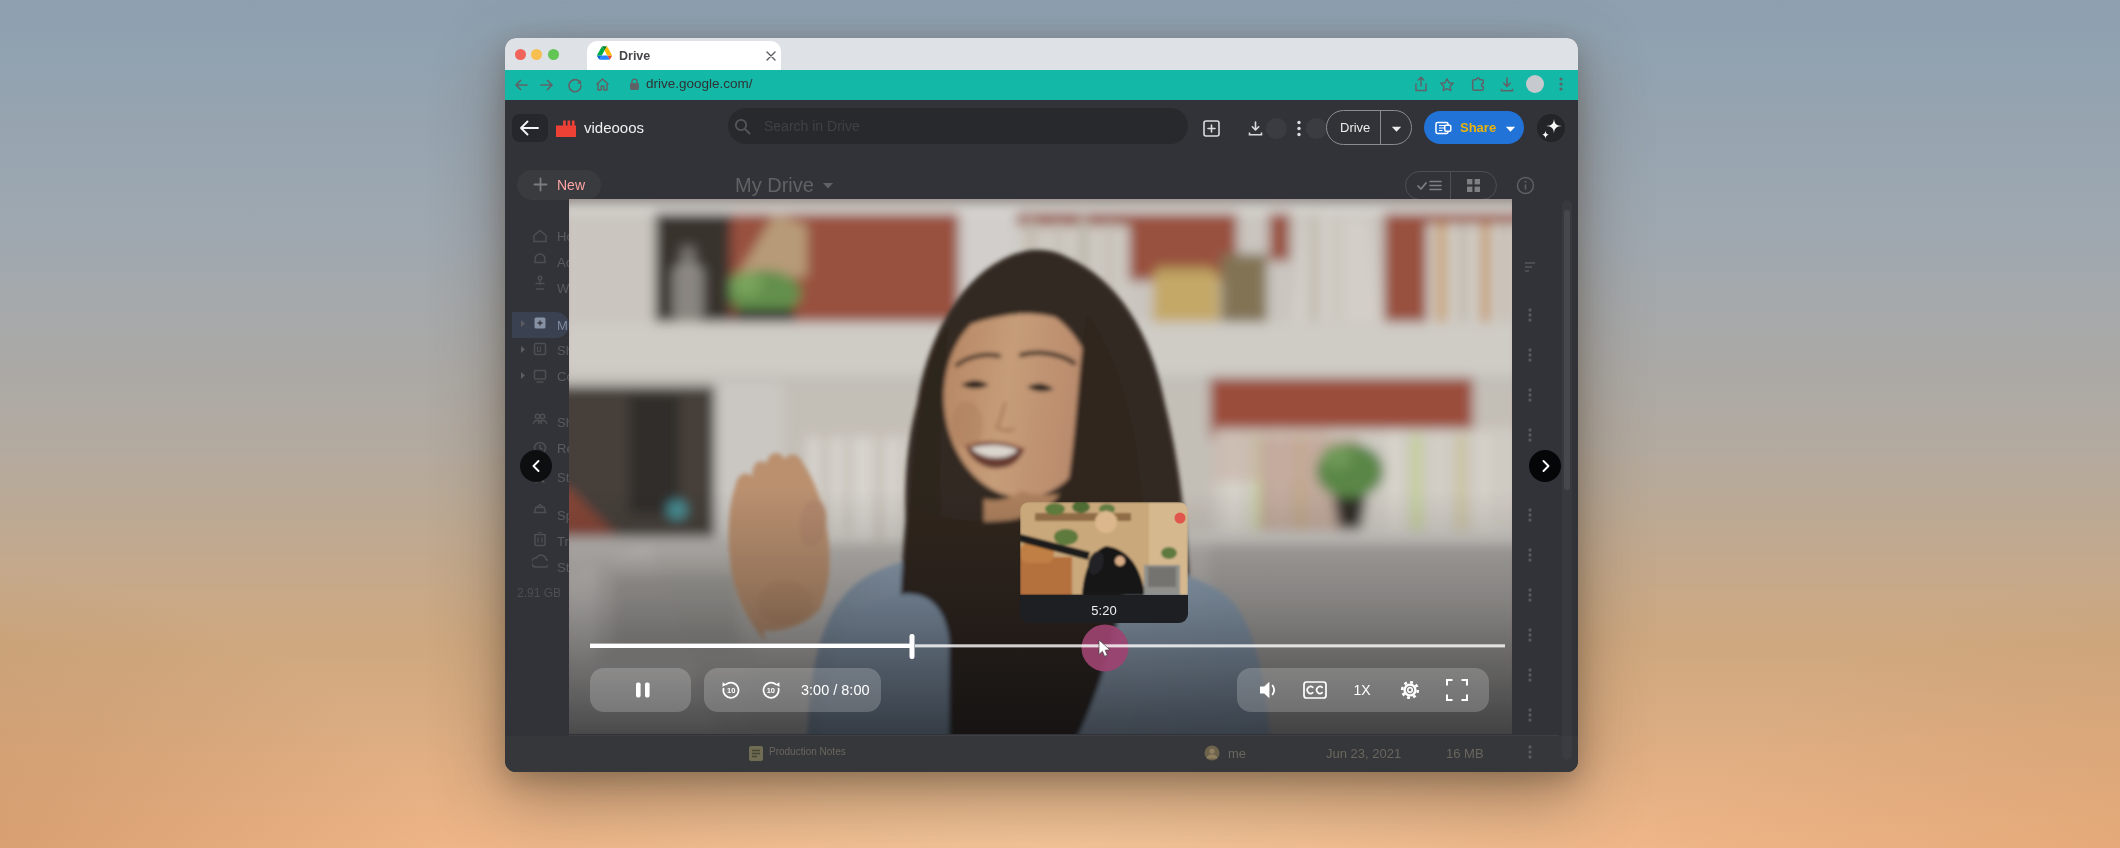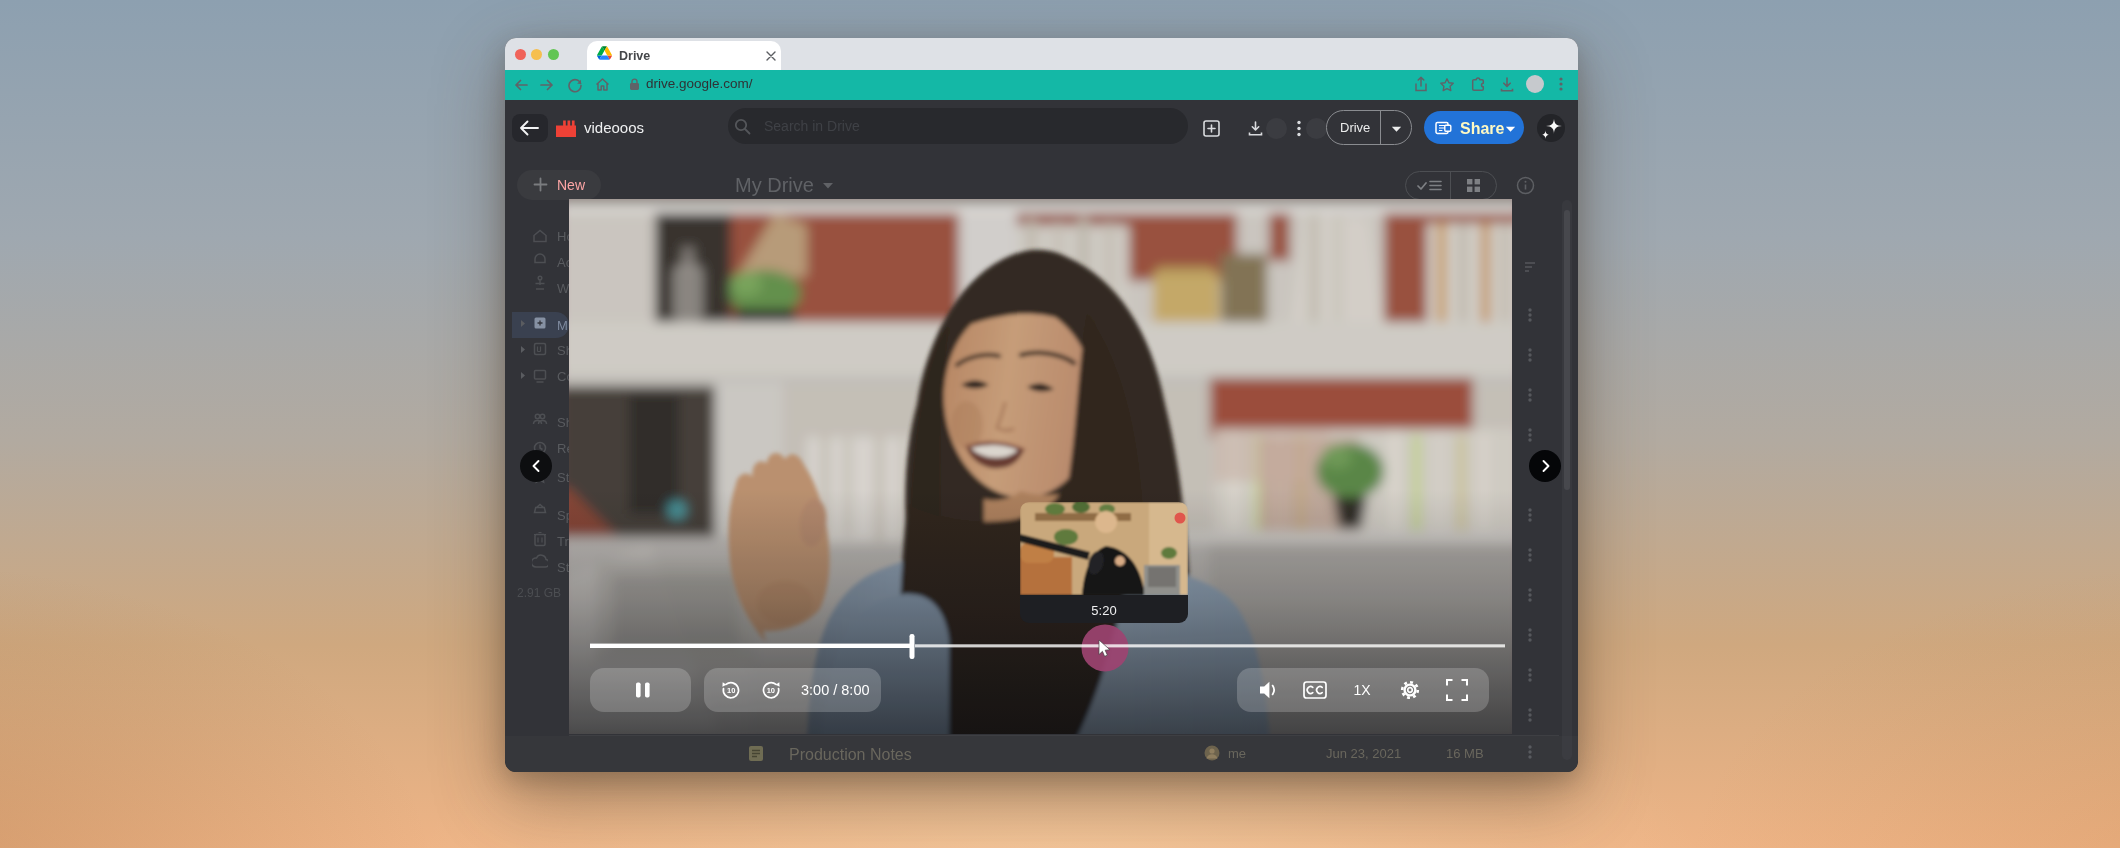--- a/index.html
+++ b/index.html
@@ -130,21 +130,21 @@
     <div class="abs" style="left:875px;top:73px;width:1px;height:33px;background:#8a8c90;"></div>
     <svg class="abs" style="left:886px;top:88px" width="11" height="7" viewBox="0 0 11 7">
         <path d="M0.8 0.8L5.5 5.8 10.2 0.8z" fill="#eceded"></path>
       </svg>
     <div id="sharebtn"></div>
     <svg class="abs" style="left:930px;top:82px" width="17" height="16" viewBox="0 0 17 16">
         <rect x="1" y="2.5" width="12" height="11" rx="1.4" fill="none" stroke="#fff" stroke-width="1.5"></rect>
         <path d="M4 5.5h6M4 8h6M4 10.5h3.4" stroke="#fff" stroke-width="1.2"></path>
         <rect x="9.8" y="5.2" width="6" height="6" rx="1" fill="#2273d8" stroke="#fff" stroke-width="1.4"></rect>
       </svg>
-    <span class="abs" style="left:955px;top:82px;font-size:16px;color:#fef9c3;font-weight:bold;">Share</span>
+    <span class="abs" style="left:955px;top:82px;font-size:13px;color:#eab308;font-weight:bold;">Share</span>
     <svg class="abs" style="left:1000px;top:88px" width="11" height="7" viewBox="0 0 11 7">
         <path d="M0.8 0.8L5.5 5.8 10.2 0.8z" fill="#fff"></path>
       </svg>
     <div class="abs" style="left:1032px;top:76px;width:28px;height:28px;border-radius:50%;background:#232428;"></div>
     <svg class="abs" style="left:1034px;top:78px" width="25" height="25" viewBox="0 0 25 25">
         <path d="M15 2c0 5 2 8 8 8-6 0-8 3-8 8 0-5-2-8-8-8 6 0 8-3 8-8z" fill="#fafafa"></path>
         <path d="M6.5 14c0 3 1.2 4.8 4.5 4.8-3.3 0-4.5 1.8-4.5 4.8 0-3-1.2-4.8-4.5-4.8 3.3 0 4.5-1.8 4.5-4.8z" fill="#fafafa"></path>
       </svg>
 
     <div class="abs" style="left:12px;top:132px;width:84px;height:30px;border-radius:15px;background:#3a3b3f;"></div>
@@ -256,21 +256,21 @@
         <circle cx="7" cy="487" r="1.7"></circle>
           <circle cx="7" cy="492" r="1.7"></circle>
           <circle cx="7" cy="497" r="1.7"></circle>
       </g>
     </svg>
 
     <svg class="abs" style="left:243px;top:707px" width="16" height="17" viewBox="0 0 16 17">
         <rect x="1" y="1" width="14" height="15" rx="2" fill="#6d6a50"></rect>
         <path d="M4 5.5h8M4 8.5h8M4 11.5h5" stroke="#43422f" stroke-width="1.3"></path>
       </svg>
-    <span class="abs" style="left:284px;top:708px;font-size:16px;color:#67645a;">Production Notes</span>
+    <span class="abs" style="left:264px;top:708px;font-size:10px;color:#67645a;">Production Notes</span>
     <svg class="abs" style="left:699px;top:707px" width="17" height="16" viewBox="0 0 17 16">
         <circle cx="8" cy="8" r="7.5" fill="#6b604a"></circle>
         <circle cx="8" cy="6" r="2.6" fill="#8d7c5c"></circle>
         <path d="M2.5 13.5c1-3 3-4.3 5.5-4.3s4.5 1.3 5.5 4.3" fill="#8d7c5c"></path>
       </svg>
     <span class="abs" style="left:723px;top:708px;font-size:13px;color:#67645a;">me</span>
     <span class="abs" style="left:821px;top:708px;font-size:13px;color:#67645a;">Jun 23, 2021</span>
     <span class="abs" style="left:941px;top:708px;font-size:13px;color:#67645a;">16 MB</span>
 
     <div id="video">

